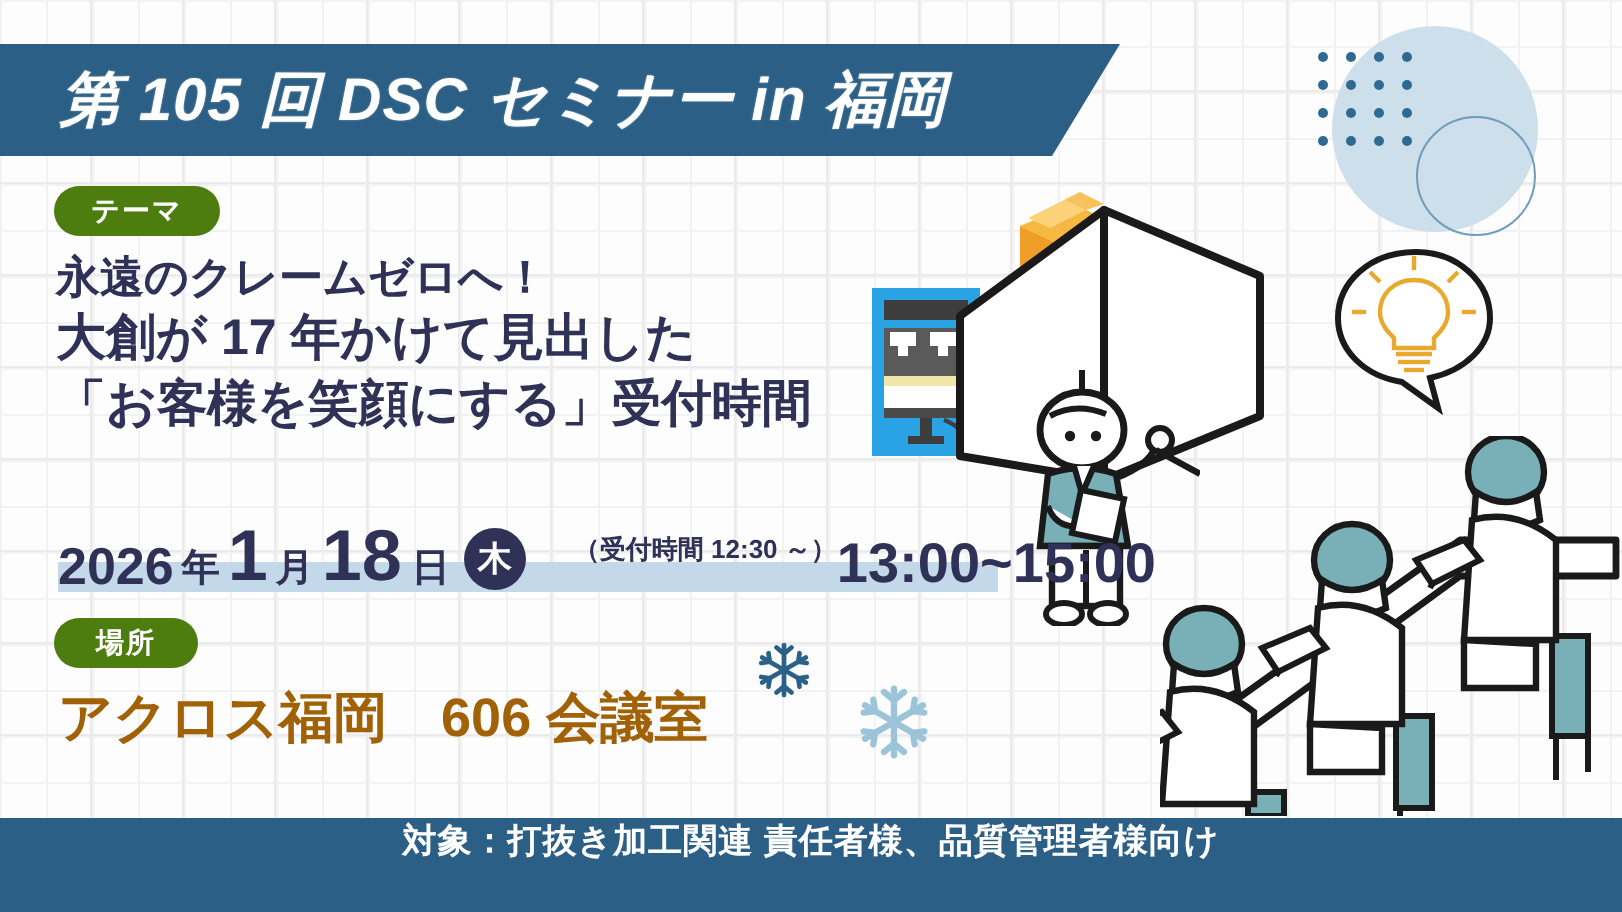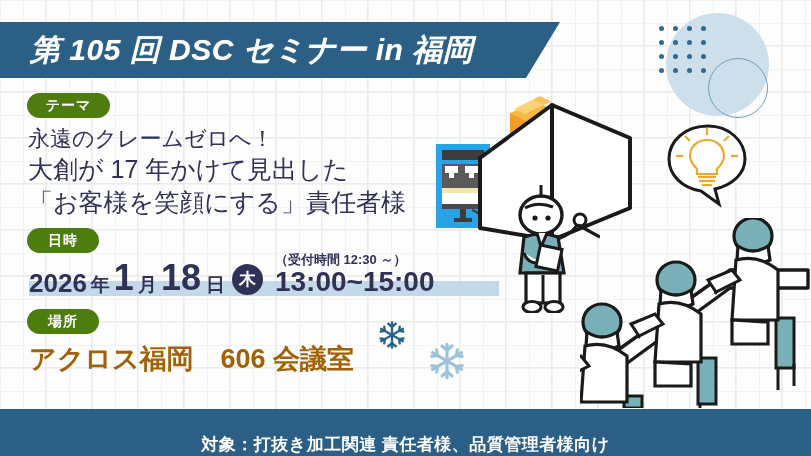--- a/index.html
+++ b/index.html
@@ -61,21 +61,21 @@
     font-size:14px;font-weight:bold;letter-spacing:1px;
     display:flex;align-items:center;justify-content:center;
     height:25px;
   }
   #pill-theme{left:27px;top:93px;width:83px;}
   #pill-date{left:27px;top:228px;width:72px;}
   #pill-place{left:27px;top:309px;width:72px;}
   
   .theme-lines{
     position:absolute;left:28px;top:124px;width:430px;
-    color:#2f3256;font-weight:normal;line-height:1.32;
+    color:#2f3256;font-weight:bold;line-height:1.32;
   }
   .theme-lines div{white-space:nowrap;}
   .t1{font-size:22px;}
   .t2{font-size:25px;}
   .t3{font-size:25px;}
   
   .date-hl{
     position:absolute;left:29px;top:281px;width:470px;height:15px;
     background:#c3d8e8;
   }
@@ -87,32 +87,32 @@
   .d-year{font-size:26px;line-height:1;}
   .d-kanji{font-size:19px;line-height:1;margin:0 4px 2px 4px;}
   .d-month{font-size:36px;line-height:1;}
   .d-day{font-size:36px;line-height:1;}
   .d-nichi{font-size:19px;line-height:1;margin:0 5px 2px 5px;}
   .dow-circle{
     width:31px;height:31px;border-radius:50%;background:#2f3256;color:#fff;
     font-size:17px;font-weight:bold;display:flex;align-items:center;justify-content:center;
     margin:0 6px 1px 2px;flex:0 0 auto;
   }
-  .time-col{display:flex;flex-direction:column;align-items:flex-start;margin-left:6px;}
+  .time-col{display:flex;flex-direction:row;align-items:flex-start;margin-left:18px;}
   .recep{font-size:13px;font-weight:bold;color:#2f3256;line-height:1.1;margin-bottom:1px;}
   .time-main{font-size:28px;font-weight:bold;color:#2f3256;line-height:1;}
   
   .place-text{
     position:absolute;left:29px;top:341px;
     font-size:27px;font-weight:bold;color:#a16207;white-space:nowrap;
   }
   
   .footer{
     position:absolute;left:0;bottom:0;width:811px;height:47px;
-    background:#2b5f85;display:flex;align-items:flex-end;justify-content:center;
+    background:#2b5f85;display:flex;align-items:flex-start;justify-content:center;
   }
   .footer span{color:#fff;font-size:17px;font-weight:bold;letter-spacing:.5px;}
   
   .illo{position:absolute;left:420px;top:90px;width:391px;height:315px;}
   .snow{position:absolute;}
   
   .machine{position:absolute;left:12px;top:52px;}
 </style>
 </head>
 <body>
@@ -288,24 +288,23 @@
   </svg>
 
   <div class="title-banner">
     <div class="title-text">第 105 回 DSC セミナー in 福岡</div>
   </div>
 
   <div class="pill" id="pill-theme">テーマ</div>
   <div class="theme-lines">
     <div class="t1">永遠のクレームゼロへ！</div>
     <div class="t2">大創が 17 年かけて見出した</div>
-    <div class="t3">「お客様を笑顔にする」責任者様</div>
-  </div>
-
-  <div class="pill" id="pill-date">日時</div>
+    <div class="t3">「お客様を笑顔にする」受付時間</div>
+  </div>
+
   <div class="date-hl"></div>
   <div class="date-row">
     <span class="d-year">2026</span>
     <span class="d-kanji">年</span>
     <span class="d-month">1</span>
     <span class="d-kanji">月</span>
     <span class="d-day">18</span>
     <span class="d-nichi">日</span>
     <span class="dow-circle">木</span>
     <span class="time-col">

